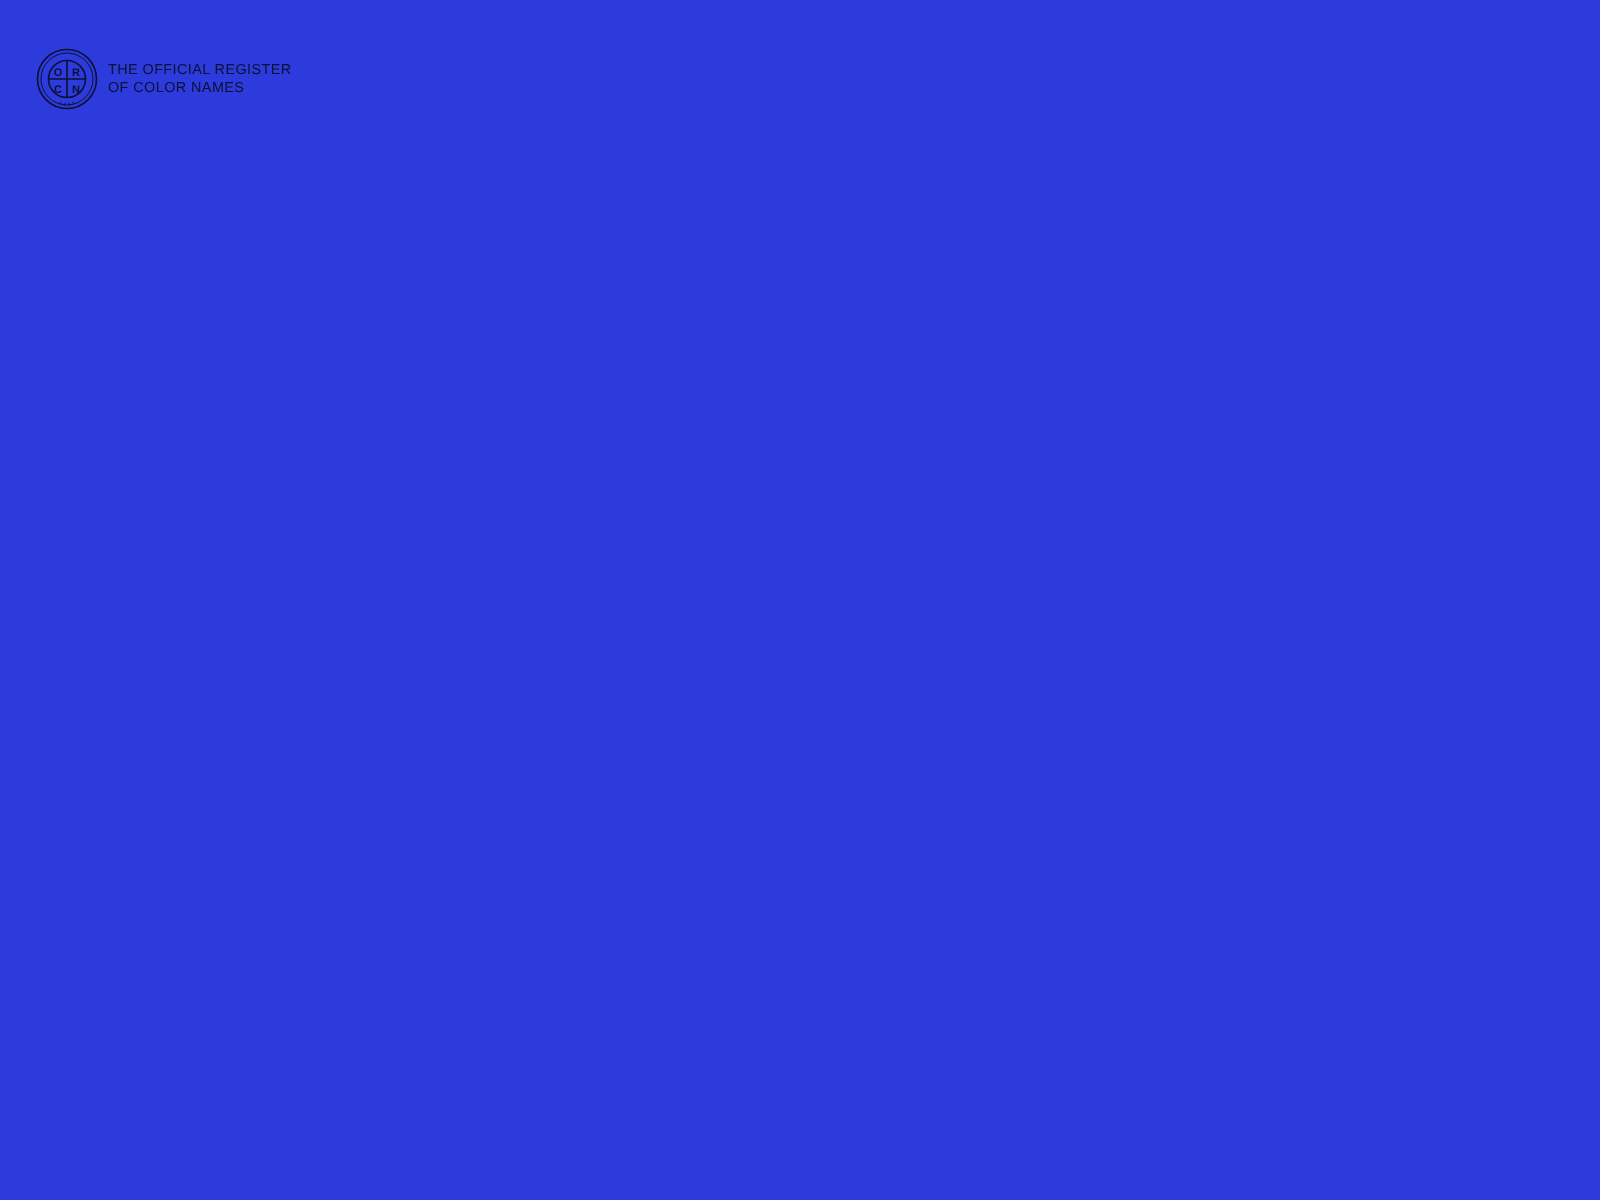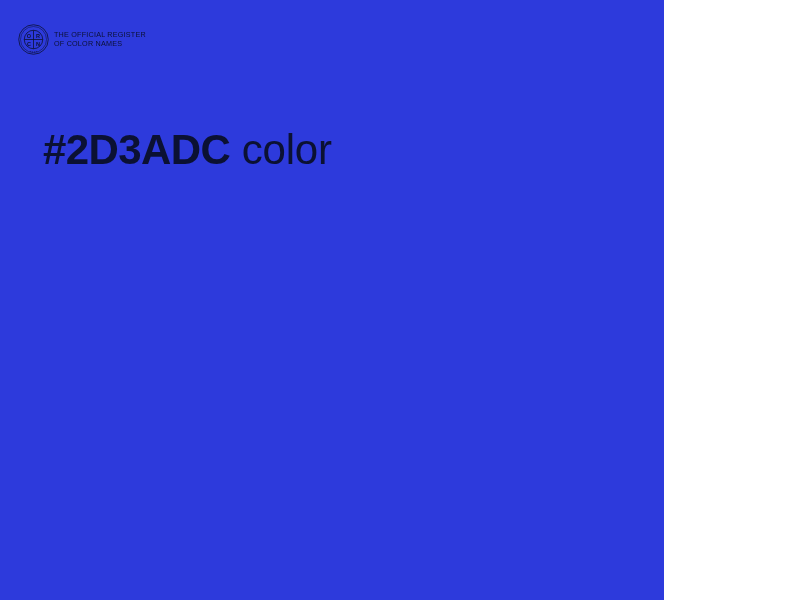--- a/index.html
+++ b/index.html
@@ -12,21 +12,21 @@
     width: 800px;
     height: 600px;
     overflow: hidden;
     font-family: "Liberation Sans", sans-serif;
     -webkit-font-smoothing: antialiased;
   }
 
   
   #page {
     position: relative;
-    width: 664px;
+    width: 800px;
     height: 600px;
     background: #2D3ADC;
     box-sizing: border-box;
   }
 
   
   #masthead {
     position: absolute;
     left: 18px;
     top: 24px;
@@ -135,18 +135,17 @@
 
     <div id="wordmark">
       <span class="wordmark-line">THE OFFICIAL REGISTER</span>
       <span class="wordmark-line">OF COLOR NAMES</span>
     </div>
 
   </div>
 
   <div id="content">
 
-    <h1 id="page-title"><span class="hexcode">#2D3ADC</span><span class="suffix"> color</span></h1>
 
 
   </div>
 
 </div>
 
 </body></html>

